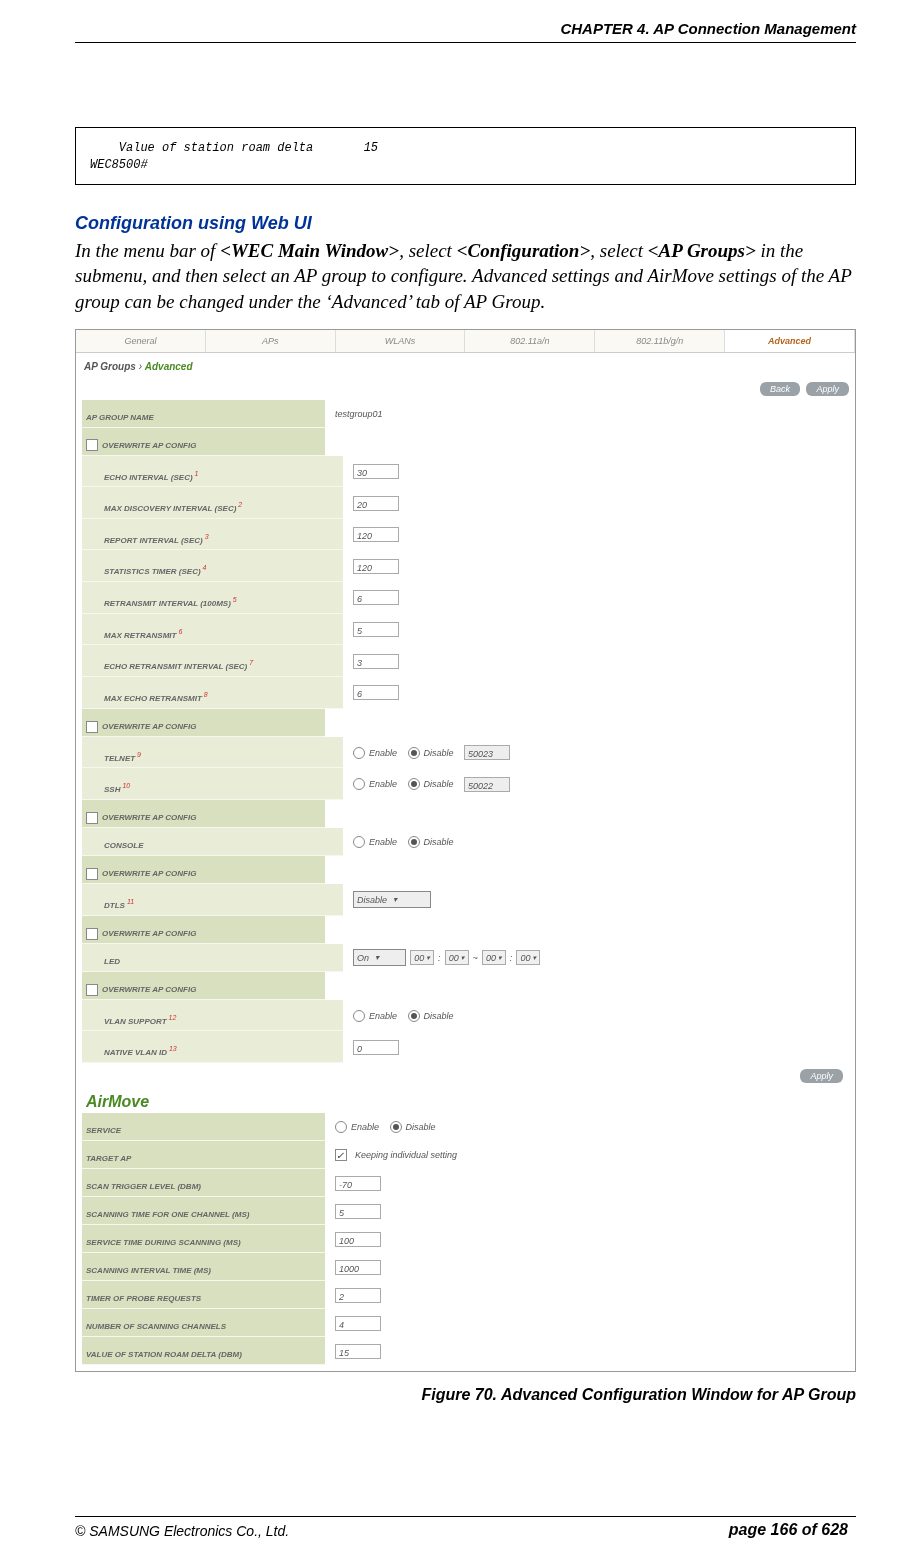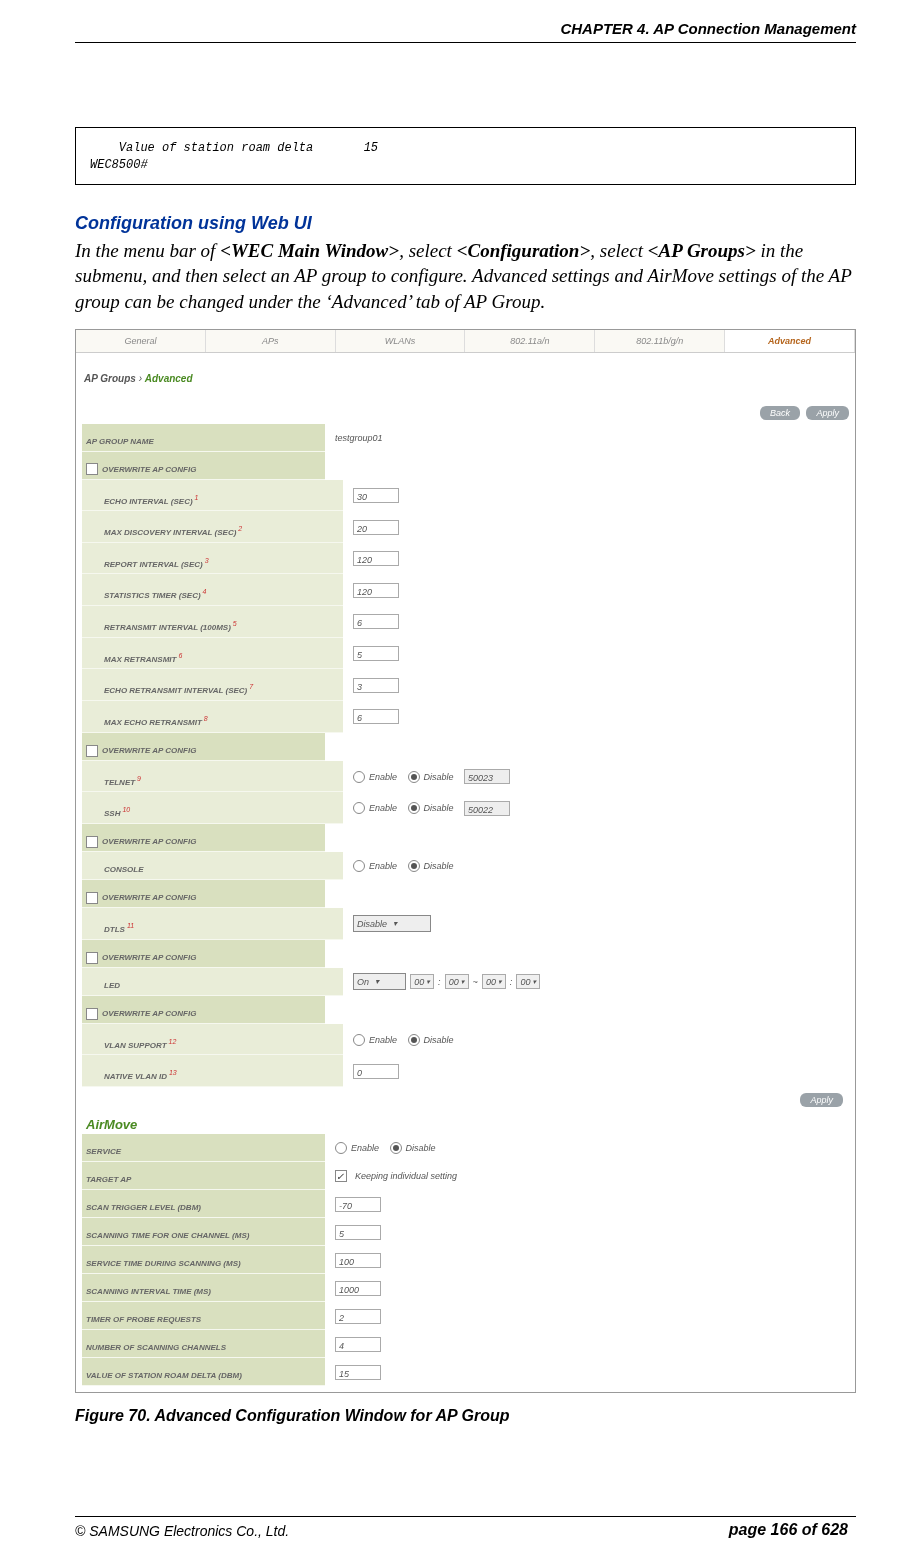--- a/index.html
+++ b/index.html
@@ -9,42 +9,42 @@
   .code-box{border:1px solid #000;margin-top:97px;padding:12px 14px 10px 14px;font-family:"Courier New",monospace;font-size:12px;line-height:1.4;}
   .code-box .line{white-space:pre;}
   h2.sect{font-family:Arial,Helvetica,sans-serif;font-weight:bold;color:#003399;font-size:18px;margin:28px 0 4px 0;}
   p.body{font-size:19px;line-height:1.35;margin:0 0 14px 0;}
 
   
   .shot{border:1px solid #999;font-family:Arial,Helvetica,sans-serif;font-size:9px;color:#555;}
   .tabbar{display:flex;height:22px;border-bottom:1px solid #ccc;}
   .tabbar .tab{flex:1;text-align:center;line-height:22px;border-right:1px solid #ddd;color:#888;background:#faf9f4;}
   .tabbar .tab.active{color:#b5651d;font-weight:bold;background:#fff;}
-  .crumb{padding:20px 8px;font-size:10px;}
+  .crumb{padding:8px 8px;font-size:10px;}
   .crumb .cur{color:#4a8a22;font-weight:bold;}
   .btns{text-align:right;padding:2px 6px 4px 0;}
   .btn{display:inline-block;background:#9aa2a8;color:#fff;font-size:9px;padding:2px 10px;border-radius:6px;margin-left:4px;}
   .form-area{padding:0 6px 6px 6px;}
   .row{display:flex;align-items:center;min-height:16px;line-height:16px;}
   .row .lab{background:#e9edd8;width:235px;padding:10px 4px 1px 10px;font-size:8px;font-weight:bold;color:#666;border-bottom:1px solid #f6f8ef;white-space:nowrap;overflow:hidden;}
   .row.hdr .lab{background:#d9e0bf;padding-left:4px;}
   .row .lab.indent{padding-left:22px;}
   .row .val{flex:1;padding-left:10px;display:flex;align-items:center;gap:4px;}
   .inpt{border:1px solid #aaa;height:13px;font-size:9px;padding:0 3px;background:#fff;display:inline-block;min-width:38px;}
   .sel{border:1px solid #888;height:15px;font-size:9px;background:#eee;display:inline-flex;align-items:center;padding:0 3px;gap:6px;}
   .sel::after{content:"▾";font-size:8px;}
   .tiny{border:1px solid #aaa;height:13px;width:22px;font-size:9px;background:#f0f0f0;display:inline-flex;align-items:center;justify-content:center;}
   .tiny::after{content:"▾";font-size:7px;margin-left:2px;}
   .rad{display:inline-block;width:10px;height:10px;border:1px solid #888;border-radius:50%;background:#fff;position:relative;}
   .rad.on::after{content:"";position:absolute;inset:2px;border-radius:50%;background:#555;}
   .chk{display:inline-block;width:10px;height:10px;border:1px solid #888;background:#fff;position:relative;vertical-align:middle;margin-right:4px;}
   .chk.on::after{content:"✓";position:absolute;left:0;top:-2px;font-size:10px;color:#333;}
   .sup{color:#cc3333;font-size:7px;font-weight:normal;margin-left:2px;vertical-align:super;}
-  .airmove-title{color:#4a8a22;font-weight:bold;font-size:13px;padding:6px 4px 2px 4px;}
-  .caption{font-family:Arial,Helvetica,sans-serif;font-weight:bold;font-size:16px;text-align:left;margin-top:14px;}
+  .airmove-title{color:#4a8a22;font-weight:bold;font-size:16px;padding:6px 4px 2px 4px;}
+  .caption{font-family:Arial,Helvetica,sans-serif;font-weight:bold;font-size:16px;text-align:right;margin-top:14px;}
   .ftr-rule{position:absolute;bottom:48px;left:75px;right:65px;border-top:1px solid #000;}
   .ftr-left{position:absolute;bottom:26px;left:75px;font-family:Arial,Helvetica,sans-serif;font-size:14px;}
   .ftr-right{position:absolute;bottom:26px;right:73px;font-family:Arial,Helvetica,sans-serif;font-weight:bold;font-size:16px;}
 </style>
 </head>
 <body>
 
 <div class="page">
   <div class="hdr-right">CHAPTER 4. AP Connection Management</div>
   <div class="hdr-rule"></div>

